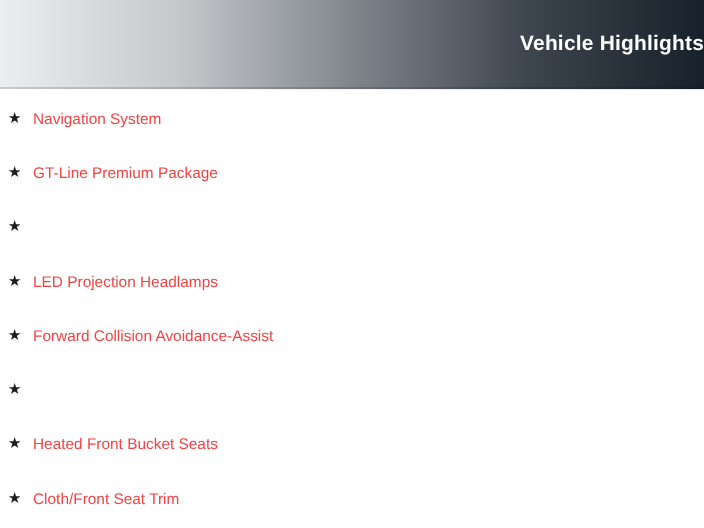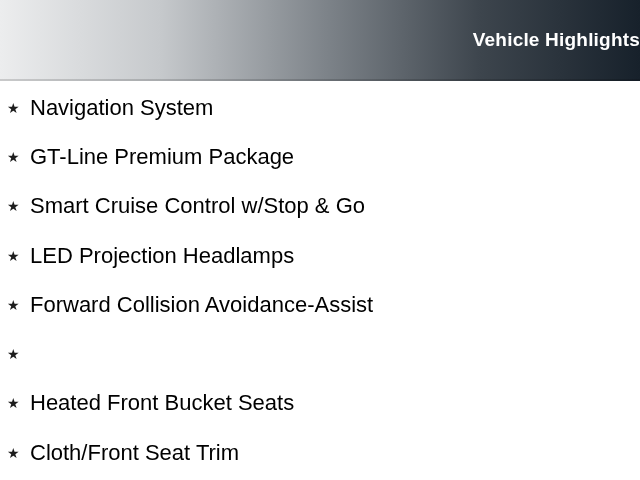--- a/index.html
+++ b/index.html
@@ -50,22 +50,22 @@
   .star {
     display: inline-block;
     width: 23px;
     font-family: "DejaVu Sans", sans-serif;
     font-size: 14px;
     color: #1d1d1d;
     line-height: 1;
     flex: 0 0 23px;
   }
   .label {
-    font-size: 22px;
-    color: #000000;
+    font-size: 14px;
+    color: #ef4444;
     line-height: 1;
   }
 </style>
 </head>
 <body>
 
 <div class="panel">
 
   <div class="header">
     <span class="header-title">Vehicle Highlights</span>
@@ -75,21 +75,20 @@
     <li class="feature">
       <span class="star">★</span>
       <span class="label">Navigation System</span>
     </li>
     <li class="feature">
       <span class="star">★</span>
       <span class="label">GT-Line Premium Package</span>
     </li>
     <li class="feature">
       <span class="star">★</span>
-      <span class="label">Smart Cruise Control w/Stop &amp; Go</span>
     </li>
     <li class="feature">
       <span class="star">★</span>
       <span class="label">LED Projection Headlamps</span>
     </li>
     <li class="feature">
       <span class="star">★</span>
       <span class="label">Forward Collision Avoidance-Assist</span>
     </li>
     <li class="feature">

